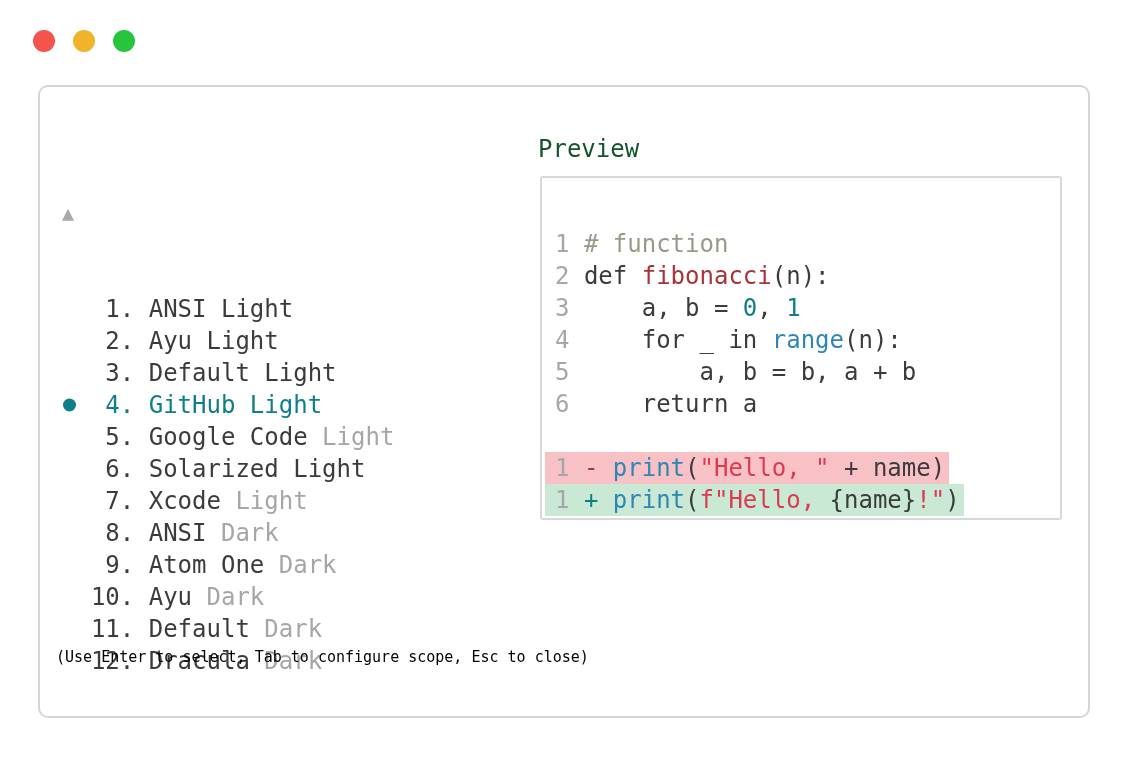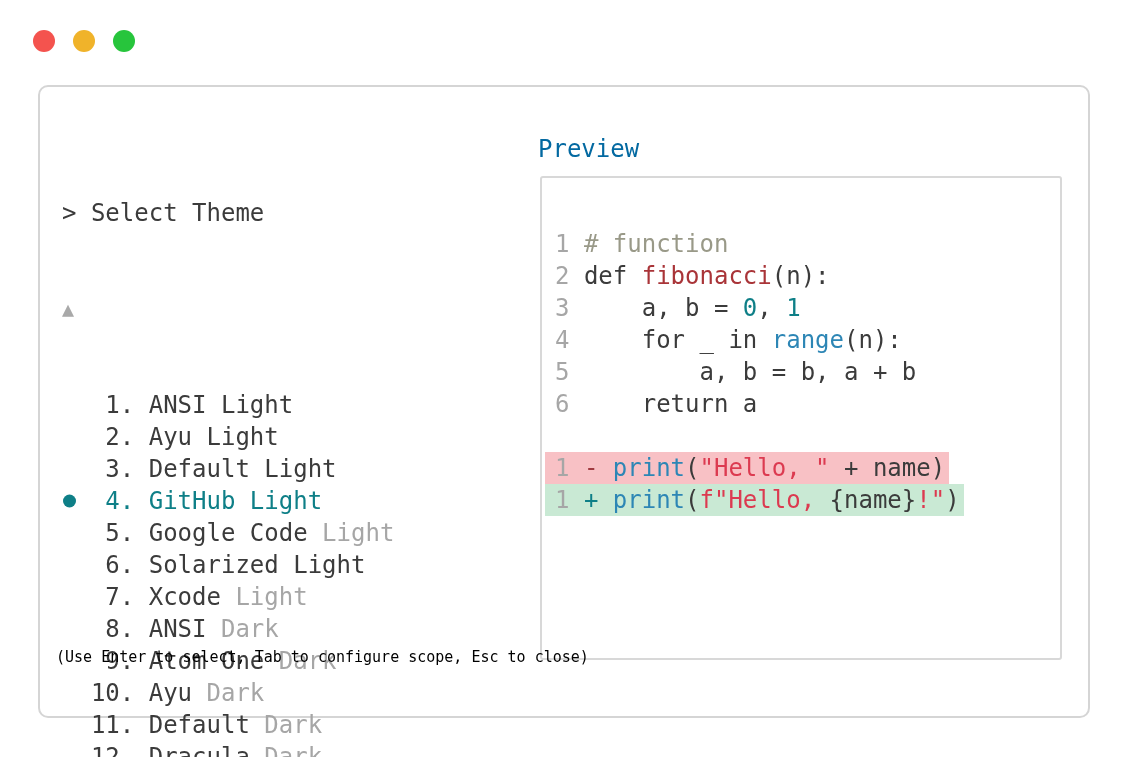--- a/index.html
+++ b/index.html
@@ -22,22 +22,22 @@
   .scrollind { font-size:20px; }
   .sel-dot { position:absolute; left:1px; top:50%; transform:translateY(-50%);
     width:13px; height:13px; border-radius:50%; }
 
   
   .footer { position:absolute; left:16px; top:554px; font-size:15px; line-height:32px;
     white-space:pre; }
 
   
   .preview-label { position:absolute; left:498px; top:46px; height:32px; line-height:32px;
-    font-size:24px; color:#0369a1; white-space:pre; }
-  .preview-box { position:absolute; left:500px; top:89px; width:522px; height:484px;
+    font-size:24px; color:#14532d; white-space:pre; }
+  .preview-box { position:absolute; left:500px; top:89px; width:522px; height:344px;
     border:2px solid #d8d8d8; border-radius:3px; background:#fff; }
   .code { position:absolute; left:13px; top:50px; font-size:24px; line-height:32px;
     white-space:pre; color:#3b3b3b; }
   .cl { height:32px; white-space:pre; }
   .diffbg { display:inline-block; height:32px; line-height:32px;
     margin-left:-10px; padding-left:10px; padding-right:4px; }
 </style>
 </head>
 <body>
 
@@ -45,21 +45,20 @@
 
   <div class="traffic">
     <div class="light" id="light-close" style="background: rgb(244, 83, 78);"></div>
     <div class="light" id="light-min" style="background: rgb(240, 179, 42);"></div>
     <div class="light" id="light-zoom" style="background: rgb(39, 197, 60);"></div>
   </div>
 
   <div class="panel">
 
     <div class="leftcol">
-      <div class="row">&gt; Select Theme</div>
       <div class="row scrollind" id="scroll-up" style="color: rgb(169, 169, 169);">▲</div>
       <div id="theme-list"><div class="row" style="color: rgb(59, 59, 59);"><span>   1. ANSI Light</span></div><div class="row" style="color: rgb(59, 59, 59);"><span>   2. Ayu Light</span></div><div class="row" style="color: rgb(59, 59, 59);"><span>   3. Default Light</span></div><div class="row" style="color: rgb(14, 127, 135);"><span class="sel-dot" style="background: rgb(14, 127, 135);"></span><span>   4. GitHub Light</span></div><div class="row" style="color: rgb(59, 59, 59);"><span>   5. Google Code</span><span style="color: rgb(166, 166, 166);"> Light</span></div><div class="row" style="color: rgb(59, 59, 59);"><span>   6. Solarized Light</span></div><div class="row" style="color: rgb(59, 59, 59);"><span>   7. Xcode</span><span style="color: rgb(166, 166, 166);"> Light</span></div><div class="row" style="color: rgb(59, 59, 59);"><span>   8. ANSI</span><span style="color: rgb(166, 166, 166);"> Dark</span></div><div class="row" style="color: rgb(59, 59, 59);"><span>   9. Atom One</span><span style="color: rgb(166, 166, 166);"> Dark</span></div><div class="row" style="color: rgb(59, 59, 59);"><span>  10. Ayu</span><span style="color: rgb(166, 166, 166);"> Dark</span></div><div class="row" style="color: rgb(59, 59, 59);"><span>  11. Default</span><span style="color: rgb(166, 166, 166);"> Dark</span></div><div class="row" style="color: rgb(59, 59, 59);"><span>  12. Dracula</span><span style="color: rgb(166, 166, 166);"> Dark</span></div></div>
       
     </div>
 
     <div class="preview-label">Preview</div>
 
     <div class="preview-box">
       <div class="code" id="code"><div class="cl"><span style="color: rgb(166, 166, 166);">1</span> <span style="color: rgb(153, 153, 136);"># function</span></div><div class="cl"><span style="color: rgb(166, 166, 166);">2</span> <span style="color: rgb(59, 59, 59);">def </span><span style="color: rgb(169, 52, 56);">fibonacci</span><span style="color: rgb(59, 59, 59);">(n):</span></div><div class="cl"><span style="color: rgb(166, 166, 166);">3</span> <span style="color: rgb(59, 59, 59);">    a, b = </span><span style="color: rgb(14, 127, 135);">0</span><span style="color: rgb(59, 59, 59);">, </span><span style="color: rgb(14, 127, 135);">1</span></div><div class="cl"><span style="color: rgb(166, 166, 166);">4</span> <span style="color: rgb(59, 59, 59);">    for _ in </span><span style="color: rgb(45, 134, 181);">range</span><span style="color: rgb(59, 59, 59);">(n):</span></div><div class="cl"><span style="color: rgb(166, 166, 166);">5</span> <span style="color: rgb(59, 59, 59);">        a, b = b, a + b</span></div><div class="cl"><span style="color: rgb(166, 166, 166);">6</span> <span style="color: rgb(59, 59, 59);">    return a</span></div><div class="cl"></div><div class="cl"><span class="diffbg" style="background: rgb(248, 193, 197);"><span style="color: rgb(166, 166, 166);">1</span><span style="color: rgb(59, 59, 59);"> </span><span style="color: rgb(160, 58, 64);">-</span><span style="color: rgb(59, 59, 59);"> </span><span style="color: rgb(45, 134, 181);">print</span><span style="color: rgb(59, 59, 59);">(</span><span style="color: rgb(220, 58, 80);">"Hello, "</span><span style="color: rgb(59, 59, 59);"> + name)</span></span></div><div class="cl"><span class="diffbg" style="background: rgb(201, 233, 212);"><span style="color: rgb(166, 166, 166);">1</span><span style="color: rgb(59, 59, 59);"> </span><span style="color: rgb(14, 127, 135);">+</span><span style="color: rgb(59, 59, 59);"> </span><span style="color: rgb(45, 134, 181);">print</span><span style="color: rgb(59, 59, 59);">(</span><span style="color: rgb(220, 58, 80);">f"Hello, </span><span style="color: rgb(59, 59, 59);">{name}</span><span style="color: rgb(220, 58, 80);">!"</span><span style="color: rgb(59, 59, 59);">)</span></span></div></div>
     </div>

